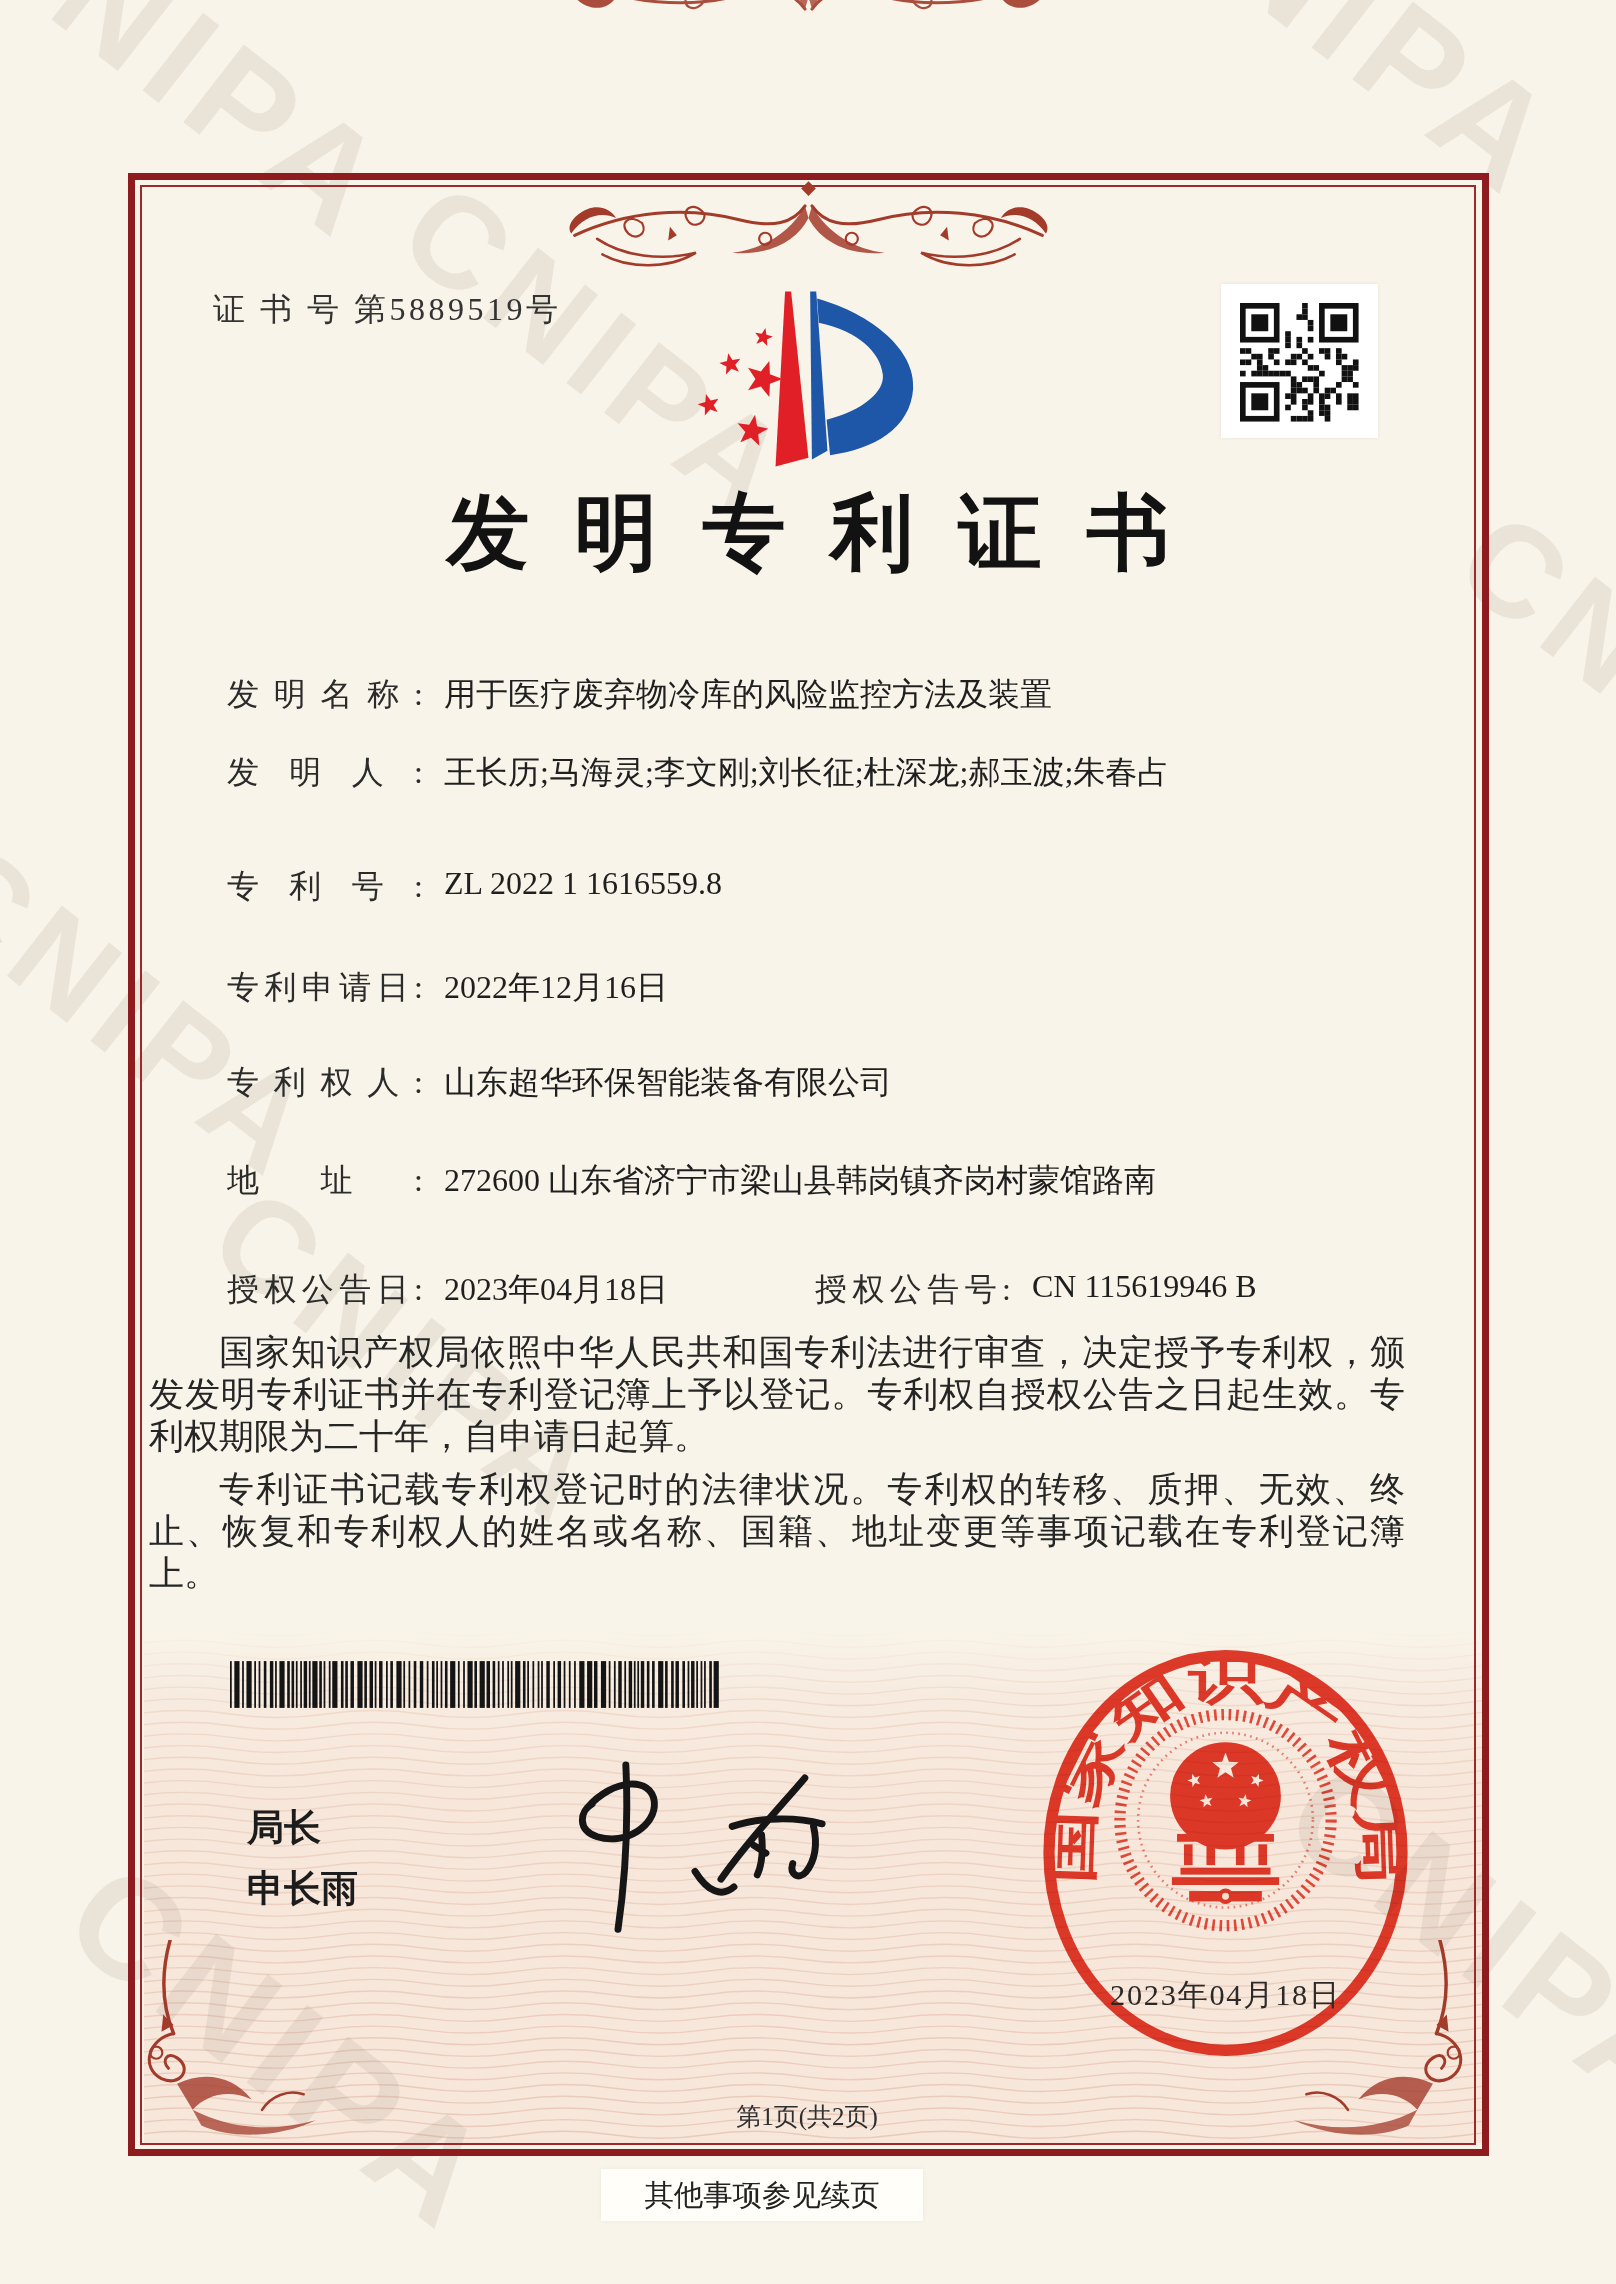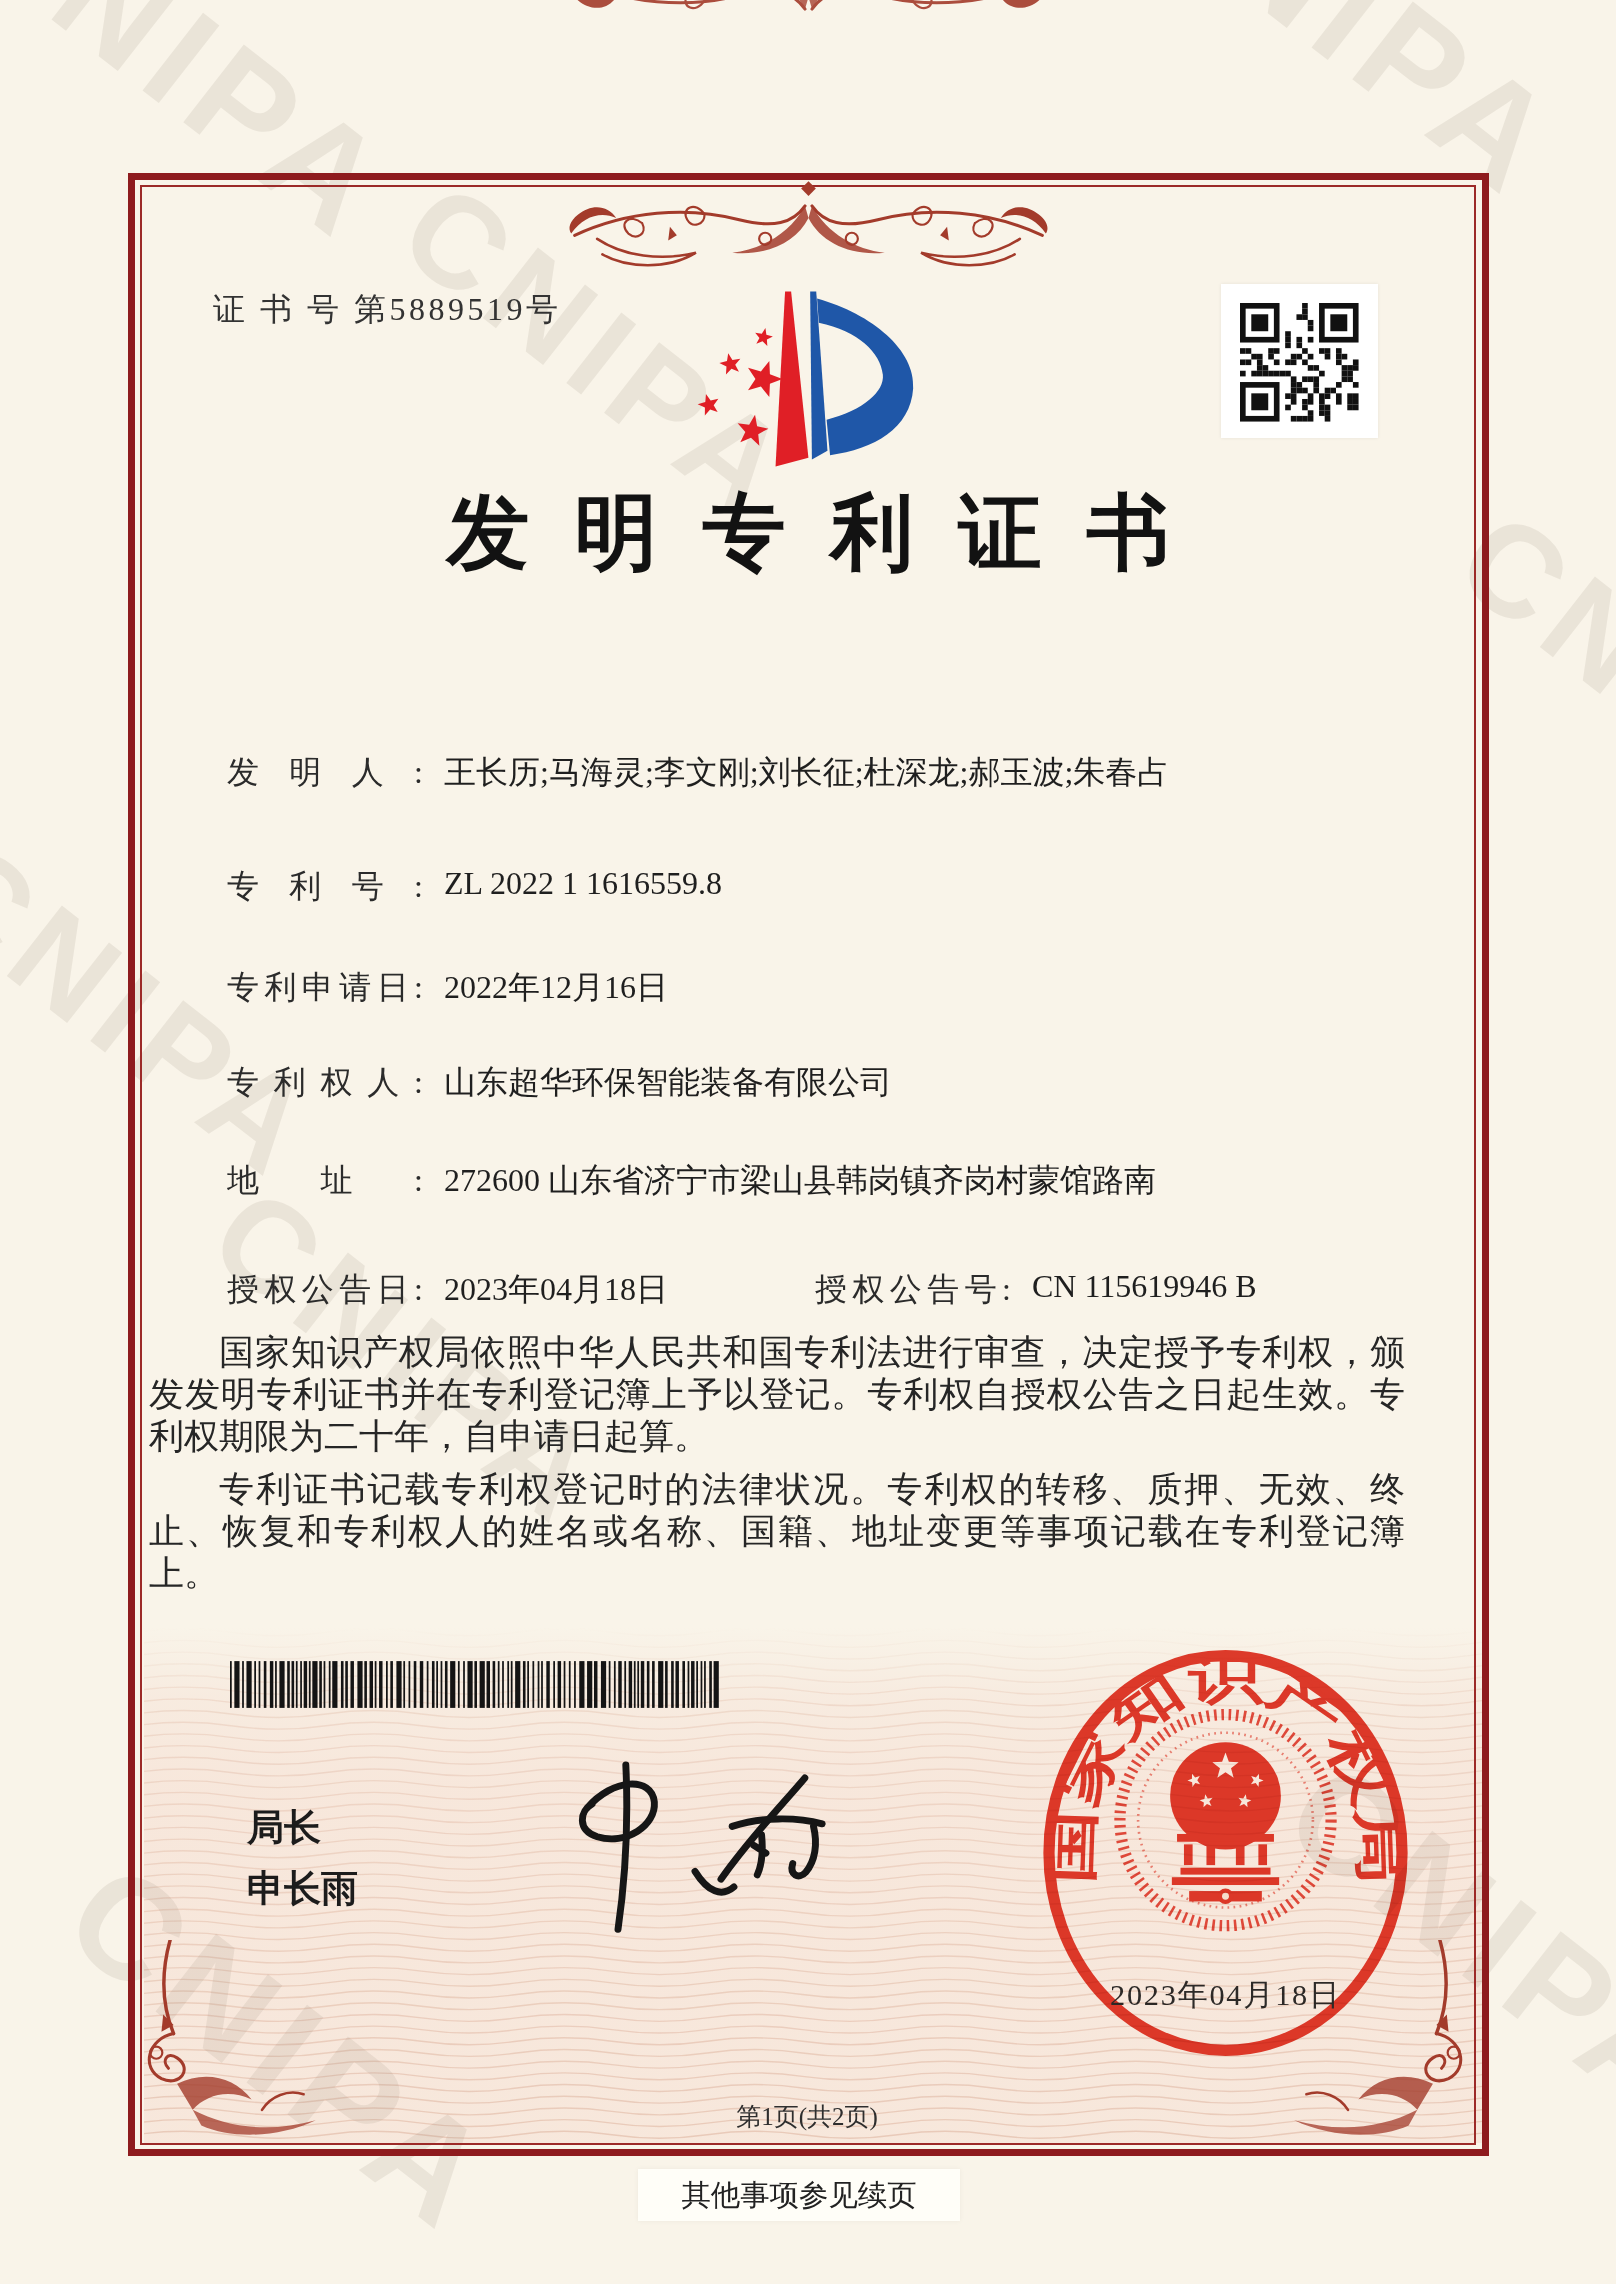--- a/index.html
+++ b/index.html
@@ -40,21 +40,21 @@
   .bodytext{position:absolute;left:149px;top:1332px;width:1256px;font-size:35px;line-height:42px;
       text-align:justify;color:#262626;z-index:4;}
   .bodytext p{margin:0 0 11.3px 0;text-indent:2em;}
   
   .barcode{position:absolute;left:230px;top:1661px;z-index:4;}
   .officer{position:absolute;left:247px;font-family:"Liberation Sans","DejaVu Sans",sans-serif;
       font-weight:700;font-size:37px;color:#1c1c1c;z-index:4;}
   .sig{position:absolute;left:535px;top:1743px;z-index:4;}
   .seal{position:absolute;left:1022px;top:1641px;z-index:5;mix-blend-mode:multiply;opacity:.95;}
   .pagefoot{position:absolute;left:0;top:2100px;width:1542px;text-align:center;font-size:25px;color:#2e2e2e;z-index:4;margin-left:36px;}
-  .contnote{position:absolute;left:638px;top:2169px;width:322px;height:52px;line-height:52px;
+  .contnote{position:absolute;left:601px;top:2169px;width:322px;height:52px;line-height:52px;
       background:#fffef8;box-shadow:0 0 5.2px rgba(0,0,0,.05);text-align:center;font-size:29.4px;color:#222;z-index:4;}
   .red{fill:#e01f26;} .blue{fill:#1f57a8;}
 </style>
 </head>
 <body>
 
 <div class="page">
 
   <div class="wm" style="left:-69px;top:-26px;font-size:143px">CNIPA</div>
   <div class="wm" style="left:1100px;top:-69px;font-size:143px">CNIPA</div>
@@ -275,20 +275,23 @@
         <rect x="58.5" y="130" width="6.5" height="6.5" fill="#111"></rect>
         <rect x="65" y="130" width="6.5" height="6.5" fill="#111"></rect>
         <rect x="71.5" y="130" width="6.5" height="6.5" fill="#111"></rect>
         <rect x="78" y="130" width="6.5" height="6.5" fill="#111"></rect>
         <rect x="97.5" y="130" width="6.5" height="6.5" fill="#111"></rect>
       </svg>
   </div>
 
   <div class="title">发明专利证书</div>
 
+  <div class="frow" style="top:673px">
+    <span class="flabel">发明名称:</span><span class="fvalue">用于医疗废弃物冷库的风险监控方法及装置</span>
+  </div>
   <div class="frow" style="top:751px">
     <span class="flabel">发明人:</span><span class="fvalue">王长历;马海灵;李文刚;刘长征;杜深龙;郝玉波;朱春占</span>
   </div>
   <div class="frow" style="top:865px">
     <span class="flabel">专利号:</span><span class="fvalue">ZL 2022 1 1616559.8</span>
   </div>
   <div class="frow" style="top:966px">
     <span class="flabel">专利申请日:</span><span class="fvalue">2022年12月16日</span>
   </div>
   <div class="frow" style="top:1061px">

